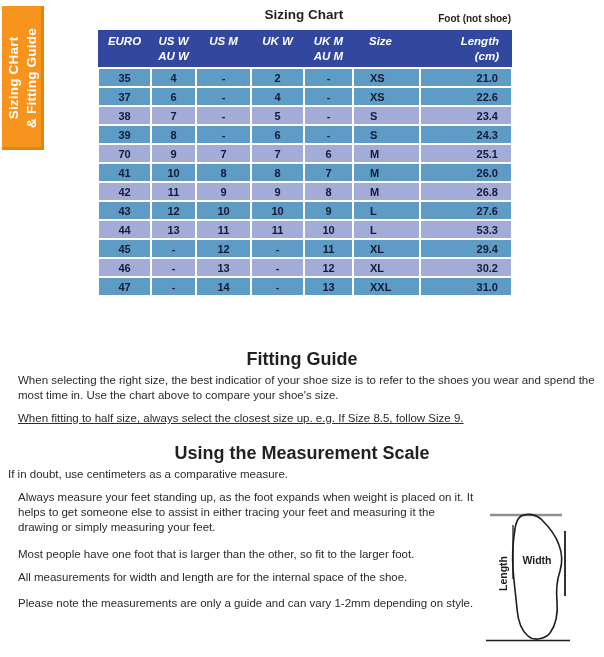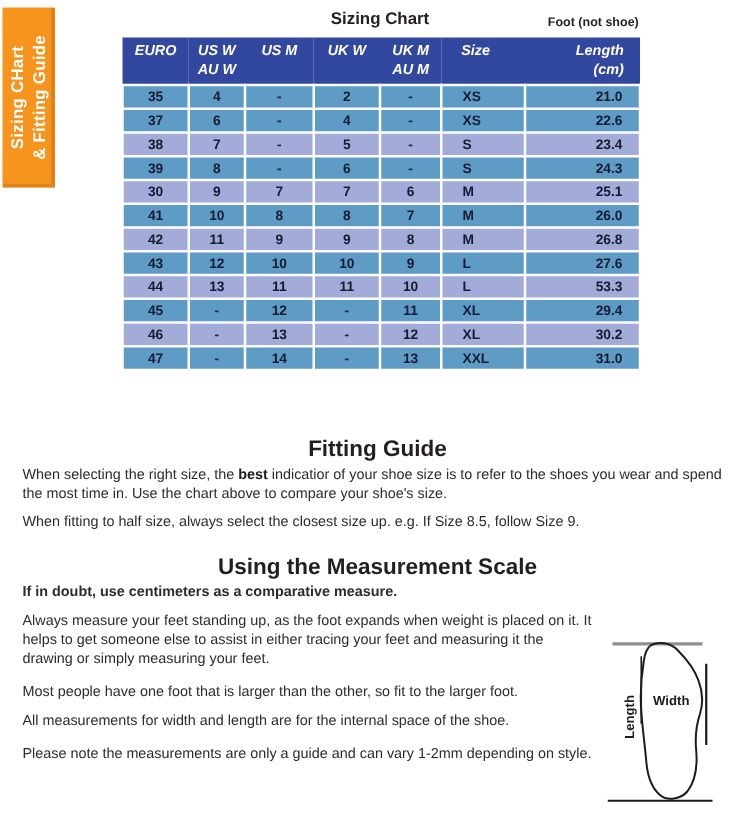--- a/index.html
+++ b/index.html
@@ -40,27 +40,27 @@
   .c0{width:53px} .c1{width:45px} .c2{width:55px} .c3{width:53px} .c4{width:49px} .c5{width:67px} .c6{width:92px}
   table.size-table th.c5, table.size-table td.c5 { text-align:left; padding-left:16px; }
   table.size-table th.c6, table.size-table td.c6 { text-align:right; padding-right:13px; }
 
   
   .h-center { position:absolute; left:0; width:604px; text-align:center; font-weight:bold; font-size:18px; }
   #h-fitting { top:349px; }
   #h-measure { top:443px; }
   .p { position:absolute; font-size:11.5px; line-height:15px; color:#2b2b2b; margin:0; }
   #p-f1 { top:373px; left:18px; width:578px; }
-  #p-f2 { top:411px; left:18px; width:578px; }
-  #p-m1 { top:467px; left:18px; width:578px;font-weight:bold; }
+  #p-f2 { top:411px; left:18px; width:578px;text-decoration:underline; }
+  #p-m1 { top:467px; left:8px; width:578px; }
   #p-m2 { top:490px; left:18px; width:458px; }
   #p-m3 { top:547px; left:18px; width:470px; }
   #p-m4 { top:570px; left:18px; width:470px; }
   #p-m5 { top:596px; left:18px; width:458px; }
-  .p b { font-weight:bold; color:#1a1a1a; }
+  .p b { font-weight:normal; color:#1a1a1a; }
 
   
   .foot-svg { position:absolute; left:486px; top:503px; }
   .foot-svg text { font-family:"Liberation Sans", sans-serif; }
 </style>
 </head>
 <body>
 
 <div class="page">
 
@@ -138,21 +138,21 @@
         <tr class="steel">
           <td class="c0">39</td>
           <td class="c1">8</td>
           <td class="c2">-</td>
           <td class="c3">6</td>
           <td class="c4">-</td>
           <td class="c5">S</td>
           <td class="c6">24.3</td>
         </tr>
         <tr class="peri">
-          <td class="c0">30</td>
+          <td class="c0">70</td>
           <td class="c1">9</td>
           <td class="c2">7</td>
           <td class="c3">7</td>
           <td class="c4">6</td>
           <td class="c5">M</td>
           <td class="c6">25.1</td>
         </tr>
         <tr class="steel">
           <td class="c0">41</td>
           <td class="c1">10</td>

